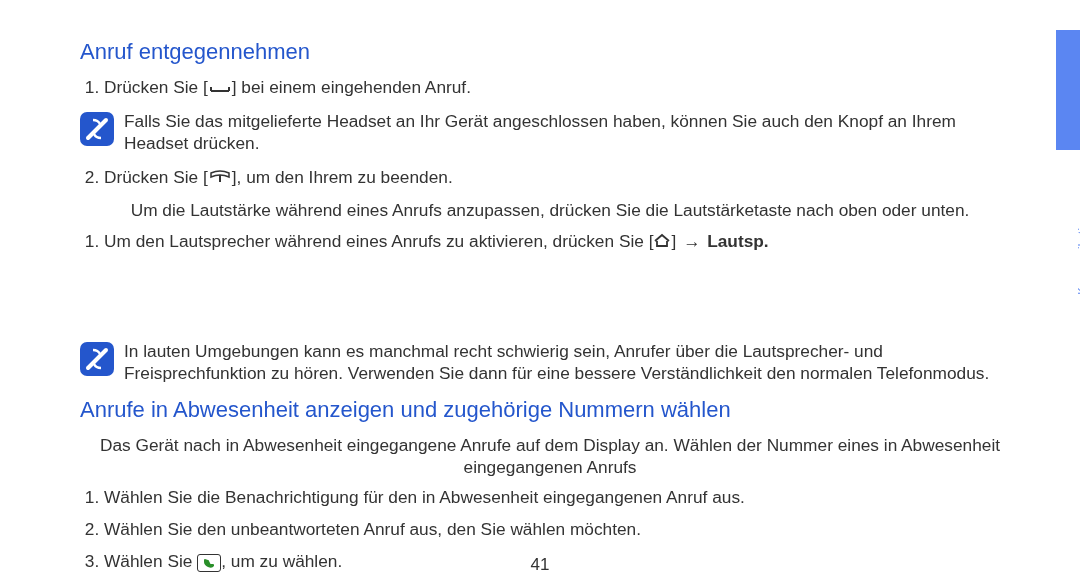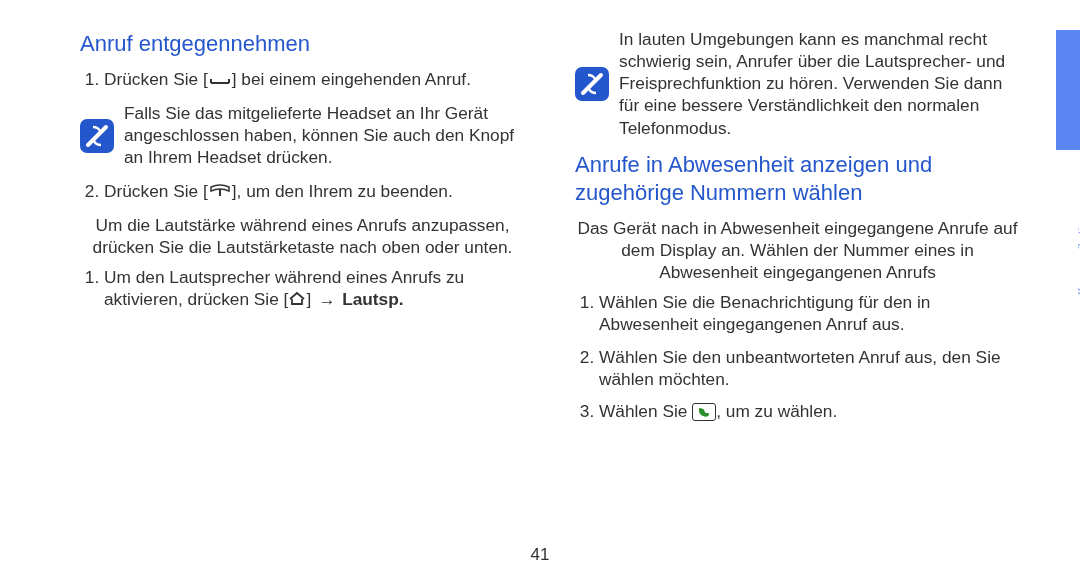--- a/index.html
+++ b/index.html
@@ -6,26 +6,27 @@
     margin: 0;
     padding: 0;
     font-family: Arial, Helvetica, sans-serif;
     width: 1080px;
     height: 585px;
     background: #fff;
     position: relative;
     color: #333;
   }
   .page {
-    padding: 20px 60px 0 80px;
+    padding: 28px 60px 0 80px;
     display: flex;
     gap: 50px;
     box-sizing: border-box;
     height: 100%;
     position: relative;
+    flex-direction: column;
   }
   .col {
     flex: 1;
     min-width: 0;
     font-size: 17.3px;
     line-height: 1.28;
   }
   h2 {
     color: #2456cc;
     font-weight: normal;
@@ -34,21 +35,21 @@
   }
   h2.first { margin-top: 10px; }
   ol {
     margin: 4px 0 8px 0;
     padding-left: 24px;
   }
   ol li { margin-bottom: 10px; }
   p { margin: 6px 0 8px 0; text-align: center; }
   .note {
     display: flex;
-    align-items: center;
+    align-items: flex-start;
     gap: 10px;
     margin: 8px 0 12px 0;
   }
   .note-icon {
     flex: 0 0 34px;
     height: 34px;
     border-radius: 7px;
     background: #2456cc;
     position: relative;
     margin-top: 2px;
@@ -84,21 +85,21 @@
     right: 4px;
     transform: rotate(-90deg);
     transform-origin: right top;
     font-size: 11px;
     color: #5b86f2;
     letter-spacing: 0.3px;
     white-space: nowrap;
   }
   .pagenum {
     position: absolute;
-    bottom: 20px;
+    bottom: 10px;
     left: 50%;
     transform: translateX(-50%);
     font-size: 17px;
     color: #333;
   }
   .callbtn {
     display: inline-flex;
     width: 22px;
     height: 16px;
     border: 1px solid #333;

